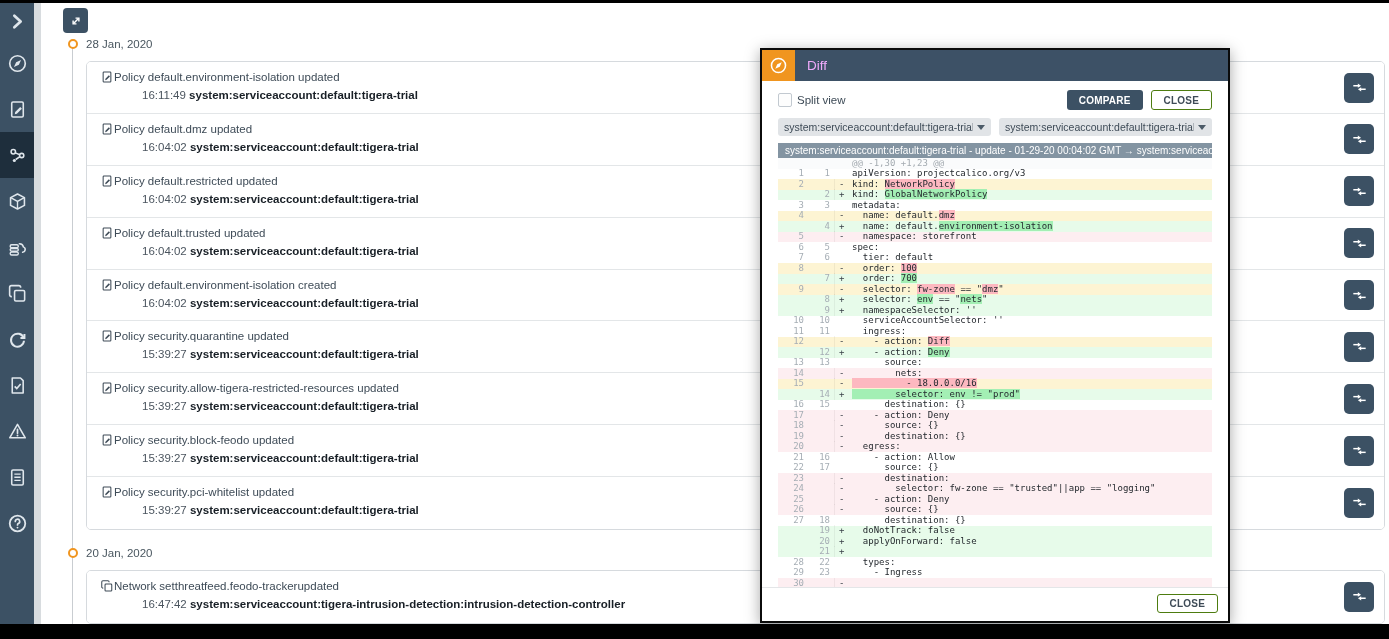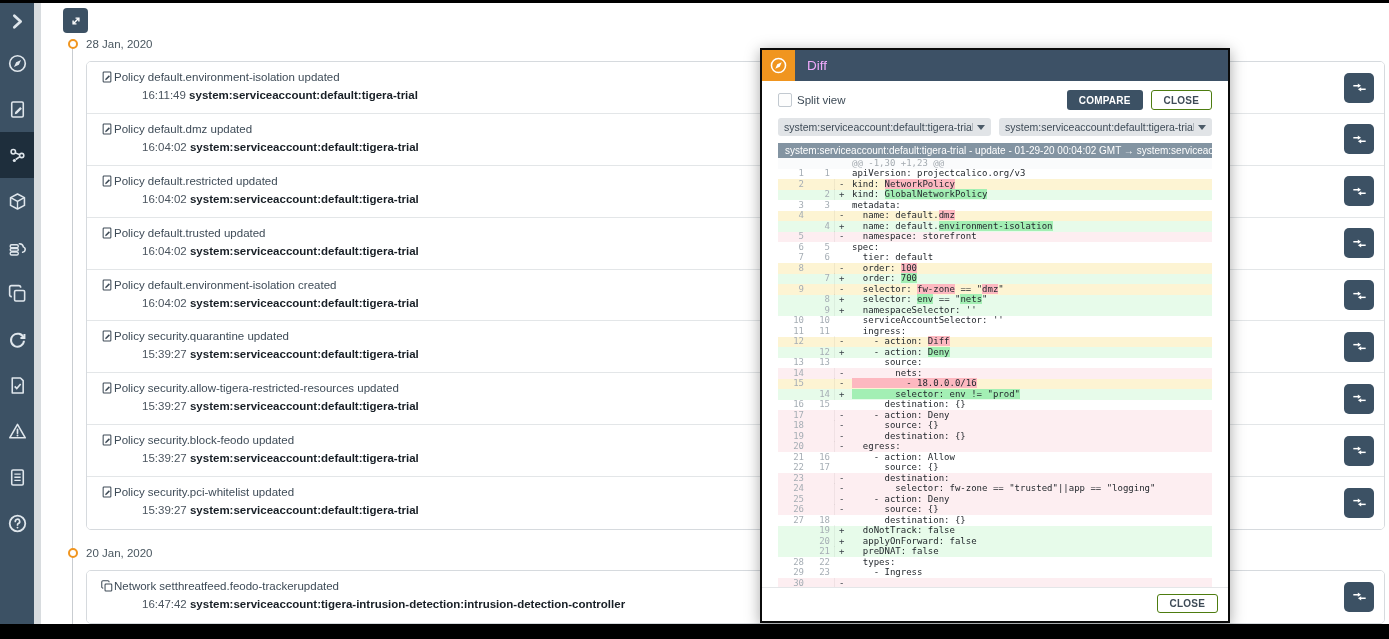--- a/index.html
+++ b/index.html
@@ -698,21 +698,20 @@
         <div class="drow add">
           <span class="g1"></span>
           <span class="g2">20</span>
           <span class="mk">+</span>
           <span class="ct"><span>  applyOnForward: false</span></span>
         </div>
         <div class="drow add">
           <span class="g1"></span>
           <span class="g2">21</span>
           <span class="mk">+</span>
-          <span class="ct"><span>  preDNAT: false</span></span>
         </div>
         <div class="drow ctx">
           <span class="g1">28</span>
           <span class="g2">22</span>
           <span class="mk"></span>
           <span class="ct"><span>  types:</span></span>
         </div>
         <div class="drow ctx">
           <span class="g1">29</span>
           <span class="g2">23</span>

